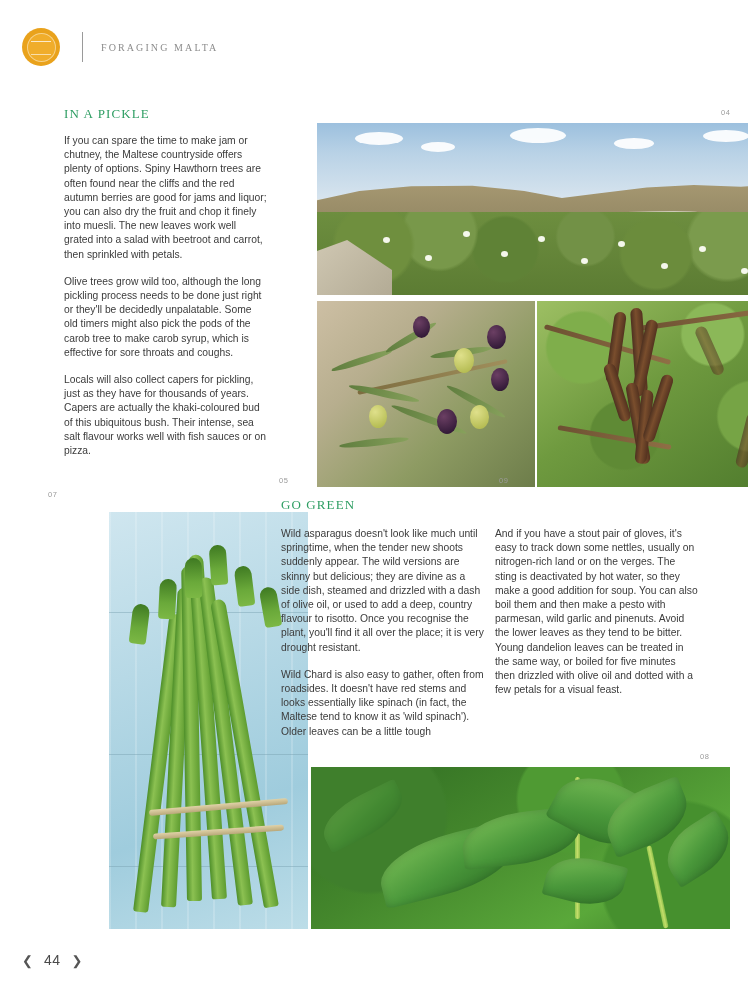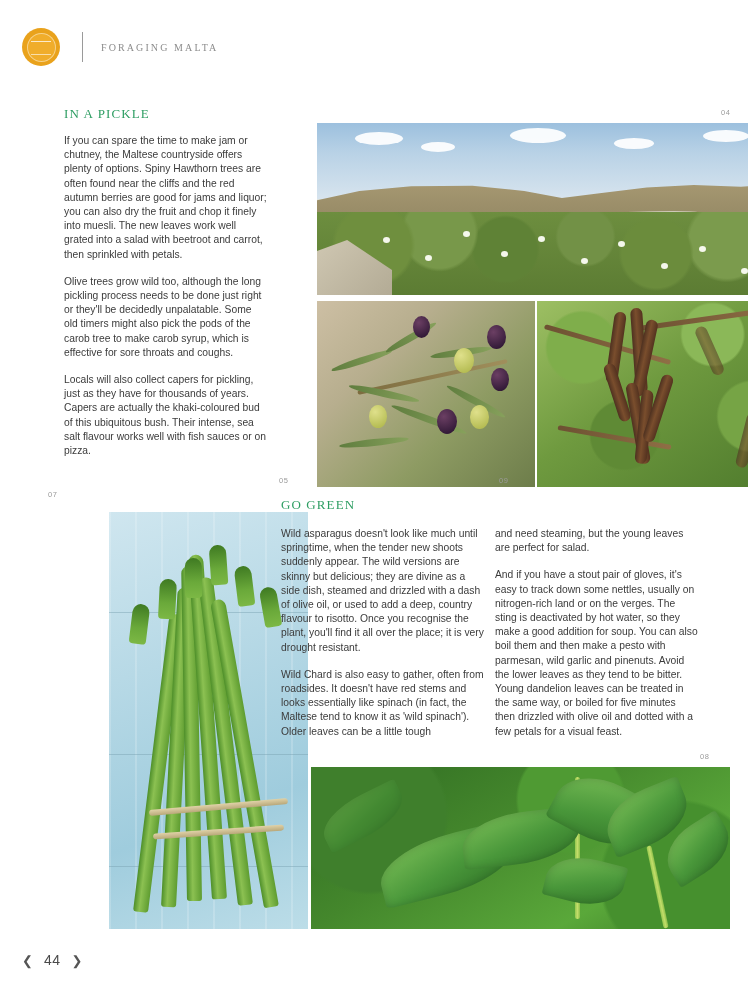--- a/index.html
+++ b/index.html
@@ -379,21 +379,20 @@
 </figure>
 
 <h2 class="section-heading" id="gogreen-heading">GO GREEN</h2>
 
 <div class="body-col" id="gogreen-col-left">
   <p>Wild asparagus doesn't look like much until springtime, when the tender new shoots suddenly appear. The wild versions are skinny but delicious; they are divine as a side dish, steamed and drizzled with a dash of olive oil, or used to add a deep, country flavour to risotto. Once you recognise the plant, you'll find it all over the place; it is very drought resistant.</p>
   <p>Wild Chard is also easy to gather, often from roadsides. It doesn't have red stems and looks essentially like spinach (in fact, the Maltese tend to know it as 'wild spinach'). Older leaves can be a little tough</p>
 </div>
 
 <div class="body-col" id="gogreen-col-right">
-  <p>and need steaming, but the young leaves are perfect for salad.</p>
   <p>And if you have a stout pair of gloves, it's easy to track down some nettles, usually on nitrogen-rich land or on the verges. The sting is deactivated by hot water, so they make a good addition for soup. You can also boil them and then make a pesto with parmesan, wild garlic and pinenuts. Avoid the lower leaves as they tend to be bitter. Young dandelion leaves can be treated in the same way, or boiled for five minutes then drizzled with olive oil and dotted with a few petals for a visual feast.</p>
 </div>
 
 <figure class="photo" id="photo-nettles">
   <div class="bg layer"></div>
   <div class="stem" style="left:63%; top:6%;  height:88%;"></div>
   <div class="stem" style="left:82%; top:48%; height:52%; transform:rotate(-12deg);"></div>
   <div class="nleaf" style="left:16%; top:42%; width:140px; height:58px; transform:rotate(-14deg);"></div>
   <div class="nleaf" style="left:36%; top:28%; width:118px; height:52px; transform:rotate(-6deg);"></div>
   <div class="nleaf" style="left:58%; top:8%;  width:96px;  height:62px; transform:rotate(28deg);"></div>

